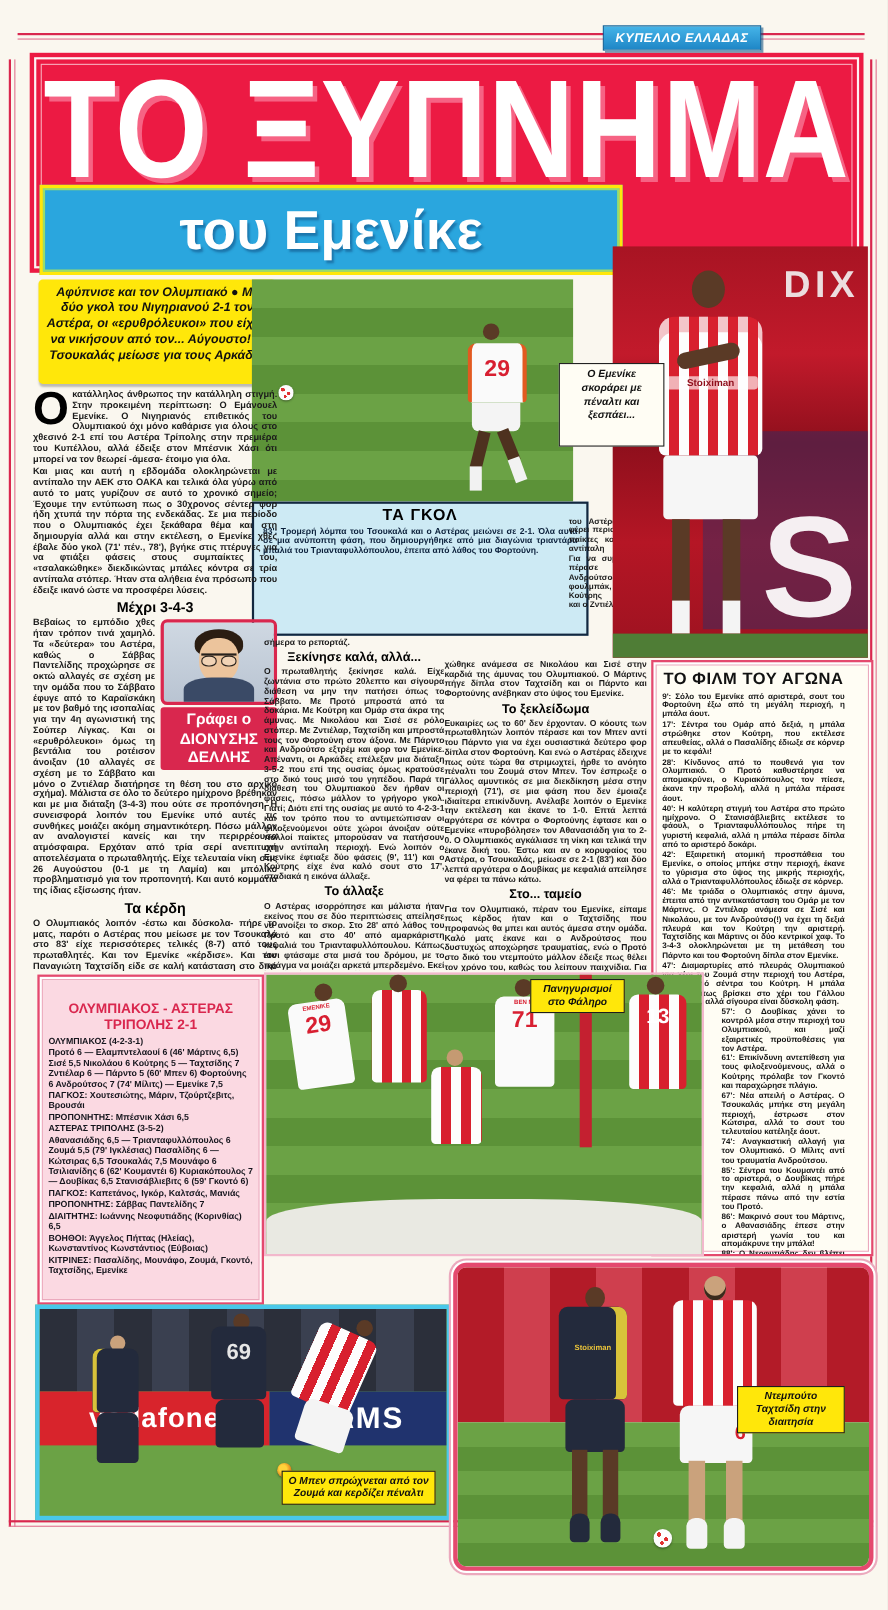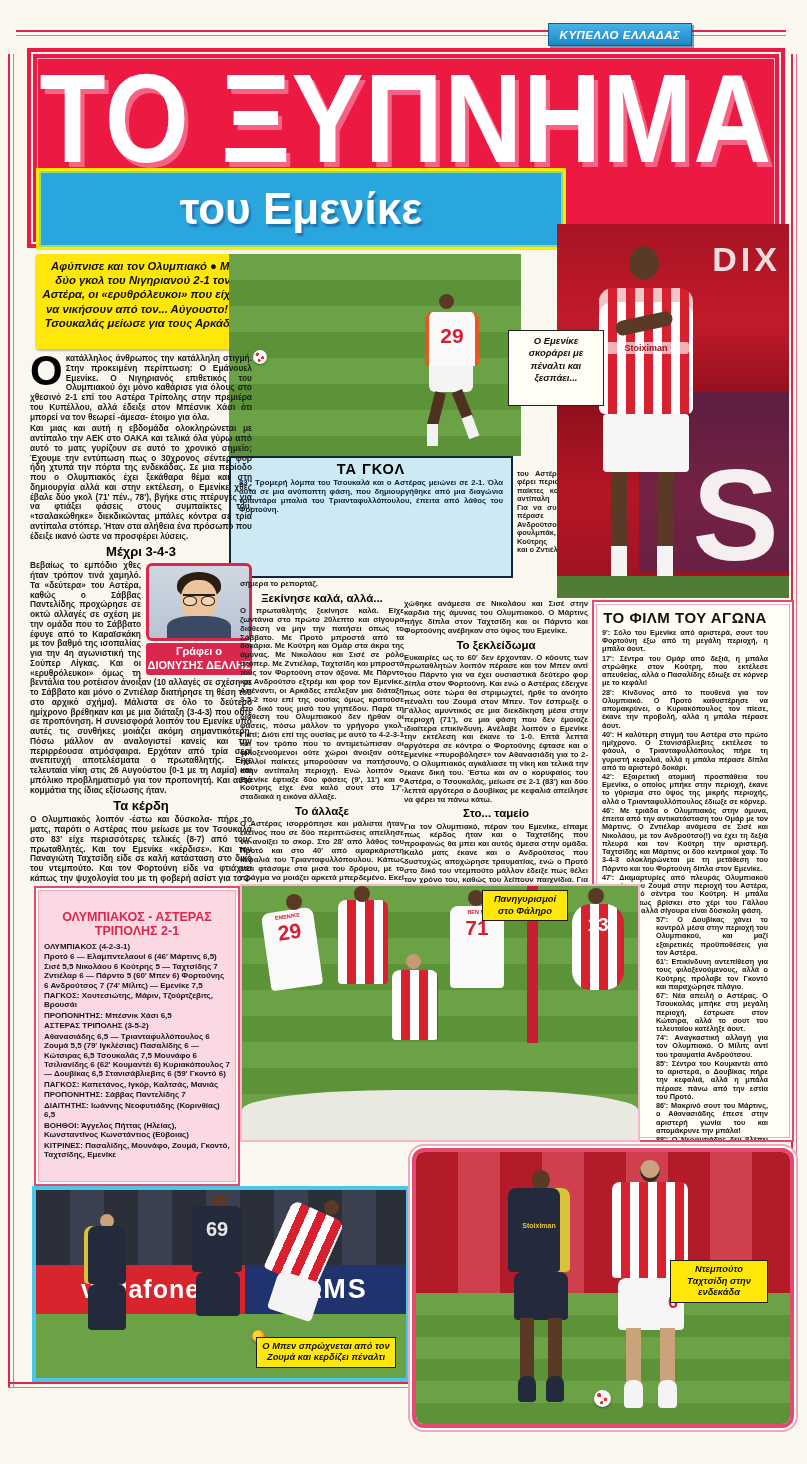--- a/index.html
+++ b/index.html
@@ -22,21 +22,21 @@
   .banner .rim1{position:absolute;inset:4px;border:2px solid rgba(255,255,255,.95);}
   .banner .rim2{position:absolute;inset:10px;border:1px solid rgba(255,255,255,.65);}
   .banner .title{position:absolute;left:0;right:0;top:-2px;text-align:center;
           color:#fff;font-weight:900;font-size:104px;letter-spacing:1px;
           transform:scale(1.04,1.22);transform-origin:center top;
           text-shadow:4px 4px 0 rgba(255,160,185,.55);white-space:nowrap;}
   .band{position:absolute;left:36px;top:168px;width:524px;height:76px;z-index:3;
         background:var(--blue,#2aa6de);border:3px solid var(--yellow,#ffe70a);
         box-shadow:inset 0 0 0 2px rgba(170,230,90,.85);
         display:flex;align-items:center;justify-content:center;}
-  .band span{color:#fff;font-weight:900;font-size:44px;text-shadow:2px 3px 2px rgba(10,60,110,.45);text-align:right;}
+  .band span{color:#fff;font-weight:900;font-size:50px;text-shadow:2px 3px 2px rgba(10,60,110,.45);text-align:right;}
 
   
   .intro{position:absolute;left:35px;top:254px;width:216px;height:95px;
          background:var(--yellow,#ffe70a);border-radius:4px;padding:5px 7px;box-sizing:border-box;
          font-weight:900;font-style:italic;font-size:11.3px;line-height:1.26;text-align:center;color:#101010;
          box-shadow:1px 2px 2px rgba(0,0,0,.25);}
 
   
   .col{position:absolute;font-weight:700;color:#1b1b1b;text-align:justify;overflow:hidden;}
   .colL{left:30px;top:354px;width:222px;height:530px;font-size:8.4px;line-height:1.16;}
@@ -53,24 +53,24 @@
   .writer{float:right;width:106px;margin:2px 0 2px 5px;}
   .writer-photo{height:72px;background:linear-gradient(180deg,#cfd8e2 0%,#b9c4d2 100%);
                 border:3px solid var(--accent,#d9274e);border-radius:6px;position:relative;overflow:hidden;}
   .w-hair{position:absolute;left:28px;top:6px;width:44px;height:26px;background:#2b1d12;border-radius:50% 50% 40% 40%;}
   .w-face{position:absolute;left:32px;top:14px;width:36px;height:40px;background:#ecc49c;border-radius:45%;}
   .w-glasses{position:absolute;left:34px;top:28px;width:32px;height:9px;
              border-top:2px solid #27211c;display:flex;justify-content:space-between;}
   .w-glasses i{width:12px;height:8px;border:1.5px solid #27211c;border-radius:45%;background:rgba(255,255,255,.25);}
   .w-body{position:absolute;left:18px;top:50px;width:64px;height:26px;background:#3a4a66;border-radius:40% 40% 0 0;}
   .writer-label{margin-top:2px;background:var(--accent,#d9274e);color:#fff;text-align:center;
-                font-weight:900;font-size:11px;line-height:1.25;padding:2px 1px;border-radius:3px;}
-
-  
-  .goals{position:absolute;left:229px;top:456px;width:284px;height:122px;box-sizing:border-box;
+                font-weight:900;font-size:14px;line-height:1.25;padding:2px 1px;border-radius:3px;}
+
+  
+  .goals{position:absolute;left:229px;top:456px;width:306px;height:122px;box-sizing:border-box;
          background:var(--cyanbox,#cdeaf4);border:2px solid #12273f;padding:3px 8px;overflow:hidden;}
   .goals h2{margin:0 0 2px 0;text-align:center;font-size:14.5px;font-weight:900;color:#000;letter-spacing:1px;}
   .goals p{margin:0 0 1px 0;font-size:7.8px;line-height:1.15;font-weight:700;color:#0a1f3a;text-align:justify;}
   .goals p strong::after, .film p strong::after{content:": ";}
 
   
   .photo{position:absolute;overflow:hidden;}
   .cap{position:absolute;background:var(--yellow,#ffe70a);border:1px solid #1d1d1d;
        font-weight:900;font-style:italic;font-size:9.3px;line-height:1.25;text-align:center;
        color:#101010;padding:3px 5px;z-index:8;}
@@ -347,21 +347,21 @@
     <div class="head" style="left:44px;top:8px;width:16px;height:16px;"></div>
     <div class="jersey stripes" style="left:96px;top:14px;width:50px;height:84px;"></div>
     <div class="head" style="left:112px;top:0;width:16px;height:16px;"></div>
     <div class="jersey" style="left:208px;top:20px;width:54px;height:82px;background:#fafafa;">
       <div class="nm">BEN M.</div>
       <div class="nn">71</div>
     </div>
     <div class="head" style="left:226px;top:4px;width:16px;height:16px;"></div>
     <div class="jersey stripes" style="left:150px;top:84px;width:46px;height:70px;"></div>
     <div class="head" style="left:164px;top:68px;width:15px;height:15px;background:#c59a72;"></div>
-    <div class="jersey stripes" style="left:330px;top:18px;width:52px;height:86px;border-radius:19px;">
+    <div class="jersey stripes" style="left:330px;top:18px;width:52px;height:86px;">
       <div class="nn" style="color:#fff;font-size:19px;">13</div>
     </div>
     <div class="head" style="left:346px;top:2px;width:16px;height:16px;"></div>
     <div class="cap" style="right:70px;top:4px;width:74px;">Πανηγυρισμοί στο Φάληρο</div>
   </div>
 
   <div class="photo ph-bl">
     <div class="bl-stand"></div>
     <div class="bl-boards">
       <div class="bl-vod">vodafone</div>
@@ -397,16 +397,16 @@
     <div class="head" style="left:224px;top:8px;width:20px;height:22px;background:#caa27c;box-shadow:inset 0 -4px 0 #3a2a1c;"></div>
     <div class="jersey stripes" style="left:196px;top:30px;width:76px;height:96px;"></div>
     <div class="jersey" style="left:202px;top:126px;width:66px;height:52px;background:#f6f6f6;">
       <div class="num" style="right:6px;top:14px;font-size:18px;">6</div>
     </div>
     <div class="eme-leg" style="left:210px;top:176px;height:56px;width:15px;background:#caa27c;"></div>
     <div class="eme-leg" style="left:244px;top:176px;height:56px;width:15px;background:#caa27c;"></div>
     <div class="jersey" style="left:208px;top:228px;width:19px;height:28px;background:#f4f4f4;"></div>
     <div class="jersey" style="left:242px;top:228px;width:19px;height:28px;background:#f4f4f4;"></div>
     <div class="ball" style="left:178px;top:238px;width:17px;height:17px;"></div>
-    <div class="cap" style="right:22px;top:108px;width:86px;">Ντεμπούτο Ταχτσίδη στην ενδεκάδα</div>
+    <div class="cap" style="right:22px;top:108px;width:86px;">Ντεμπούτο Ταχτσίδη στην διαιτησία</div>
   </div>
 
 </div>
 
 </body></html>

